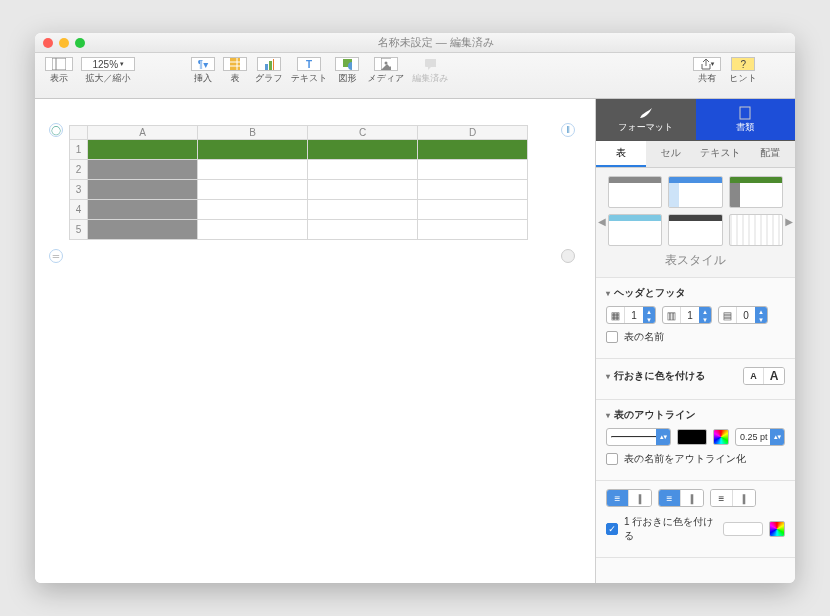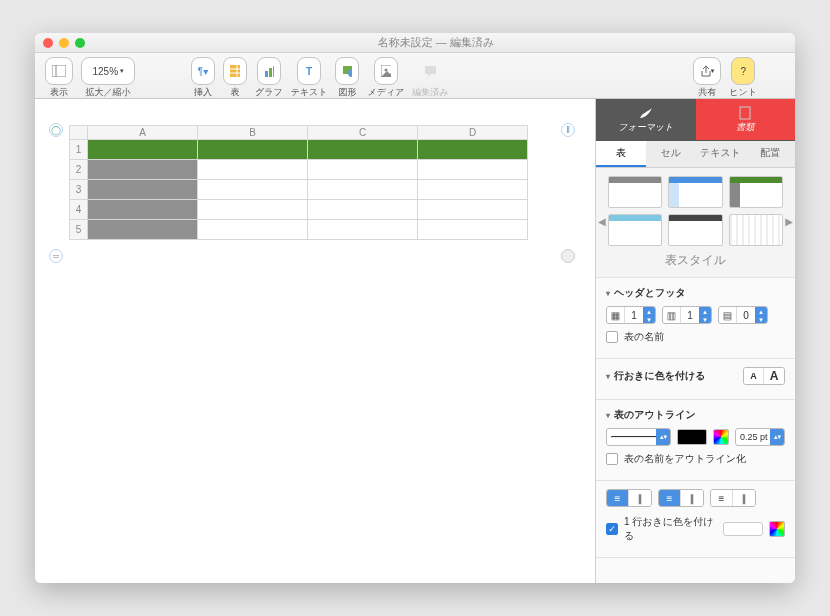--- a/index.html
+++ b/index.html
@@ -5,41 +5,41 @@
 * { box-sizing: border-box; margin: 0; padding: 0; font-family: -apple-system, "Helvetica Neue", Arial, sans-serif; }
 body { background: #e8e8e8; width: 830px; height: 616px; display:flex; align-items:center; justify-content:center; }
 .window { width: 760px; height: 550px; background: #fff; border-radius: 6px; box-shadow: 0 8px 28px rgba(0,0,0,.25); overflow:hidden; display:flex; flex-direction:column; position:relative; }
 .titlebar { height: 20px; background: linear-gradient(#f6f6f6,#e9e9e9); display:flex; align-items:center; padding:0 8px; border-bottom:1px solid #d0d0d0; font-size:11px; color:#888; }
 .traffic { display:flex; gap:6px; }
 .traffic span { width:10px; height:10px; border-radius:50%; }
 .tclose{background:#ff5f57;} .tmin{background:#febc2e;} .tmax{background:#28c840;}
 .title { flex:1; text-align:center; }
 .toolbar { height:46px; background:linear-gradient(#f7f7f7,#efefef); border-bottom:1px solid #c8c8c8; display:flex; align-items:flex-start; padding:4px 10px 0; gap:8px; font-size:9px; color:#555; }
 .tgroup { display:flex; flex-direction:column; align-items:center; gap:1px; }
-.tbtn { height:28px; background:#fff; border:1px solid #c4c4c4; border-radius:8px; display:flex; align-items:center; justify-content:center; font-size:10px; color:#444; padding:0 6px; }
+.tbtn { height:14px; background:#fff; border:1px solid #c4c4c4; border-radius:0; display:flex; align-items:center; justify-content:center; font-size:10px; color:#444; padding:0 6px; }
 .tbtn.gray { background: transparent; border:none; }
 .spacer { flex:1; }
 .zoom { width:54px; font-size:10px; }
 .content { flex:1; display:flex; overflow:hidden; }
 .canvas { flex:1; position:relative; background:#fff; padding:26px 16px; overflow:auto; }
 .tbl { border-collapse:collapse; position:relative; }
 .colh, .rowh { background:#f5f5f5; border:1px solid #d7d7d7; color:#888; font-size:10px; text-align:center; }
 .colh { height:14px; }
 .rowh { width:18px; }
 .corner { width:18px; height:14px; border:1px solid #d7d7d7; background:#f5f5f5; }
 .cell { border:1px solid #d7d7d7; height:20px; width:110px; }
 .hdr { background:#4d8b2f; }
 .lbl { background:#909090; width:70px; }
 .handle { position:absolute; width:14px; height:14px; border:1px solid #b8d4f0; border-radius:50%; background:#fff; display:flex; align-items:center; justify-content:center; font-size:9px; color:#5a9; }
 .handle.tl { top:24px; left:14px; }
 .handle.tr { top:24px; right:20px; color:#59c; }
 .handle.bl { bottom:auto; top:150px; left:14px; color:#888; }
 .handle.br { top:150px; right:20px; border-color:#ccc; background:#eee; }
 .inspector { width:200px; background:#fafafa; border-left:1px solid #d0d0d0; display:flex; flex-direction:column; font-size:10px; color:#333; overflow-y:auto; }
-.insp-top { background:#ef4444; height:42px; display:flex; border-bottom:1px solid #555;font-style:italic; }
+.insp-top { background:#1d4ed8; height:42px; display:flex; border-bottom:1px solid #555; }
 .insp-top .itab { flex:1; color:#fff; display:flex; flex-direction:column; align-items:center; justify-content:center; gap:1px; font-size:9px; }
 .insp-top .itab.active { background:#585858; }
 .subtabs { display:flex; background:#ececec; border-bottom:1px solid #d0d0d0; }
 .subtabs div { flex:1; text-align:center; padding:5px 0; font-size:10px; color:#666; }
 .subtabs div.active { background:#fff; color:#000; border-bottom:2px solid #2b7de0; }
 .sect { padding:8px 10px; border-bottom:1px solid #e2e2e2; }
 .sect .hd { font-weight:700; margin-bottom:6px; color:#333; display:flex; align-items:center; gap:4px; }
 .sect .hd::before { content:"▸"; font-size:8px; color:#777; }
 .sect.open .hd::before { content:"▾"; }
 .styles { display:grid; grid-template-columns:repeat(3, 1fr); gap:6px; padding:8px 12px; background:#f4f4f4; border-bottom:1px solid #e2e2e2; position:relative; }

